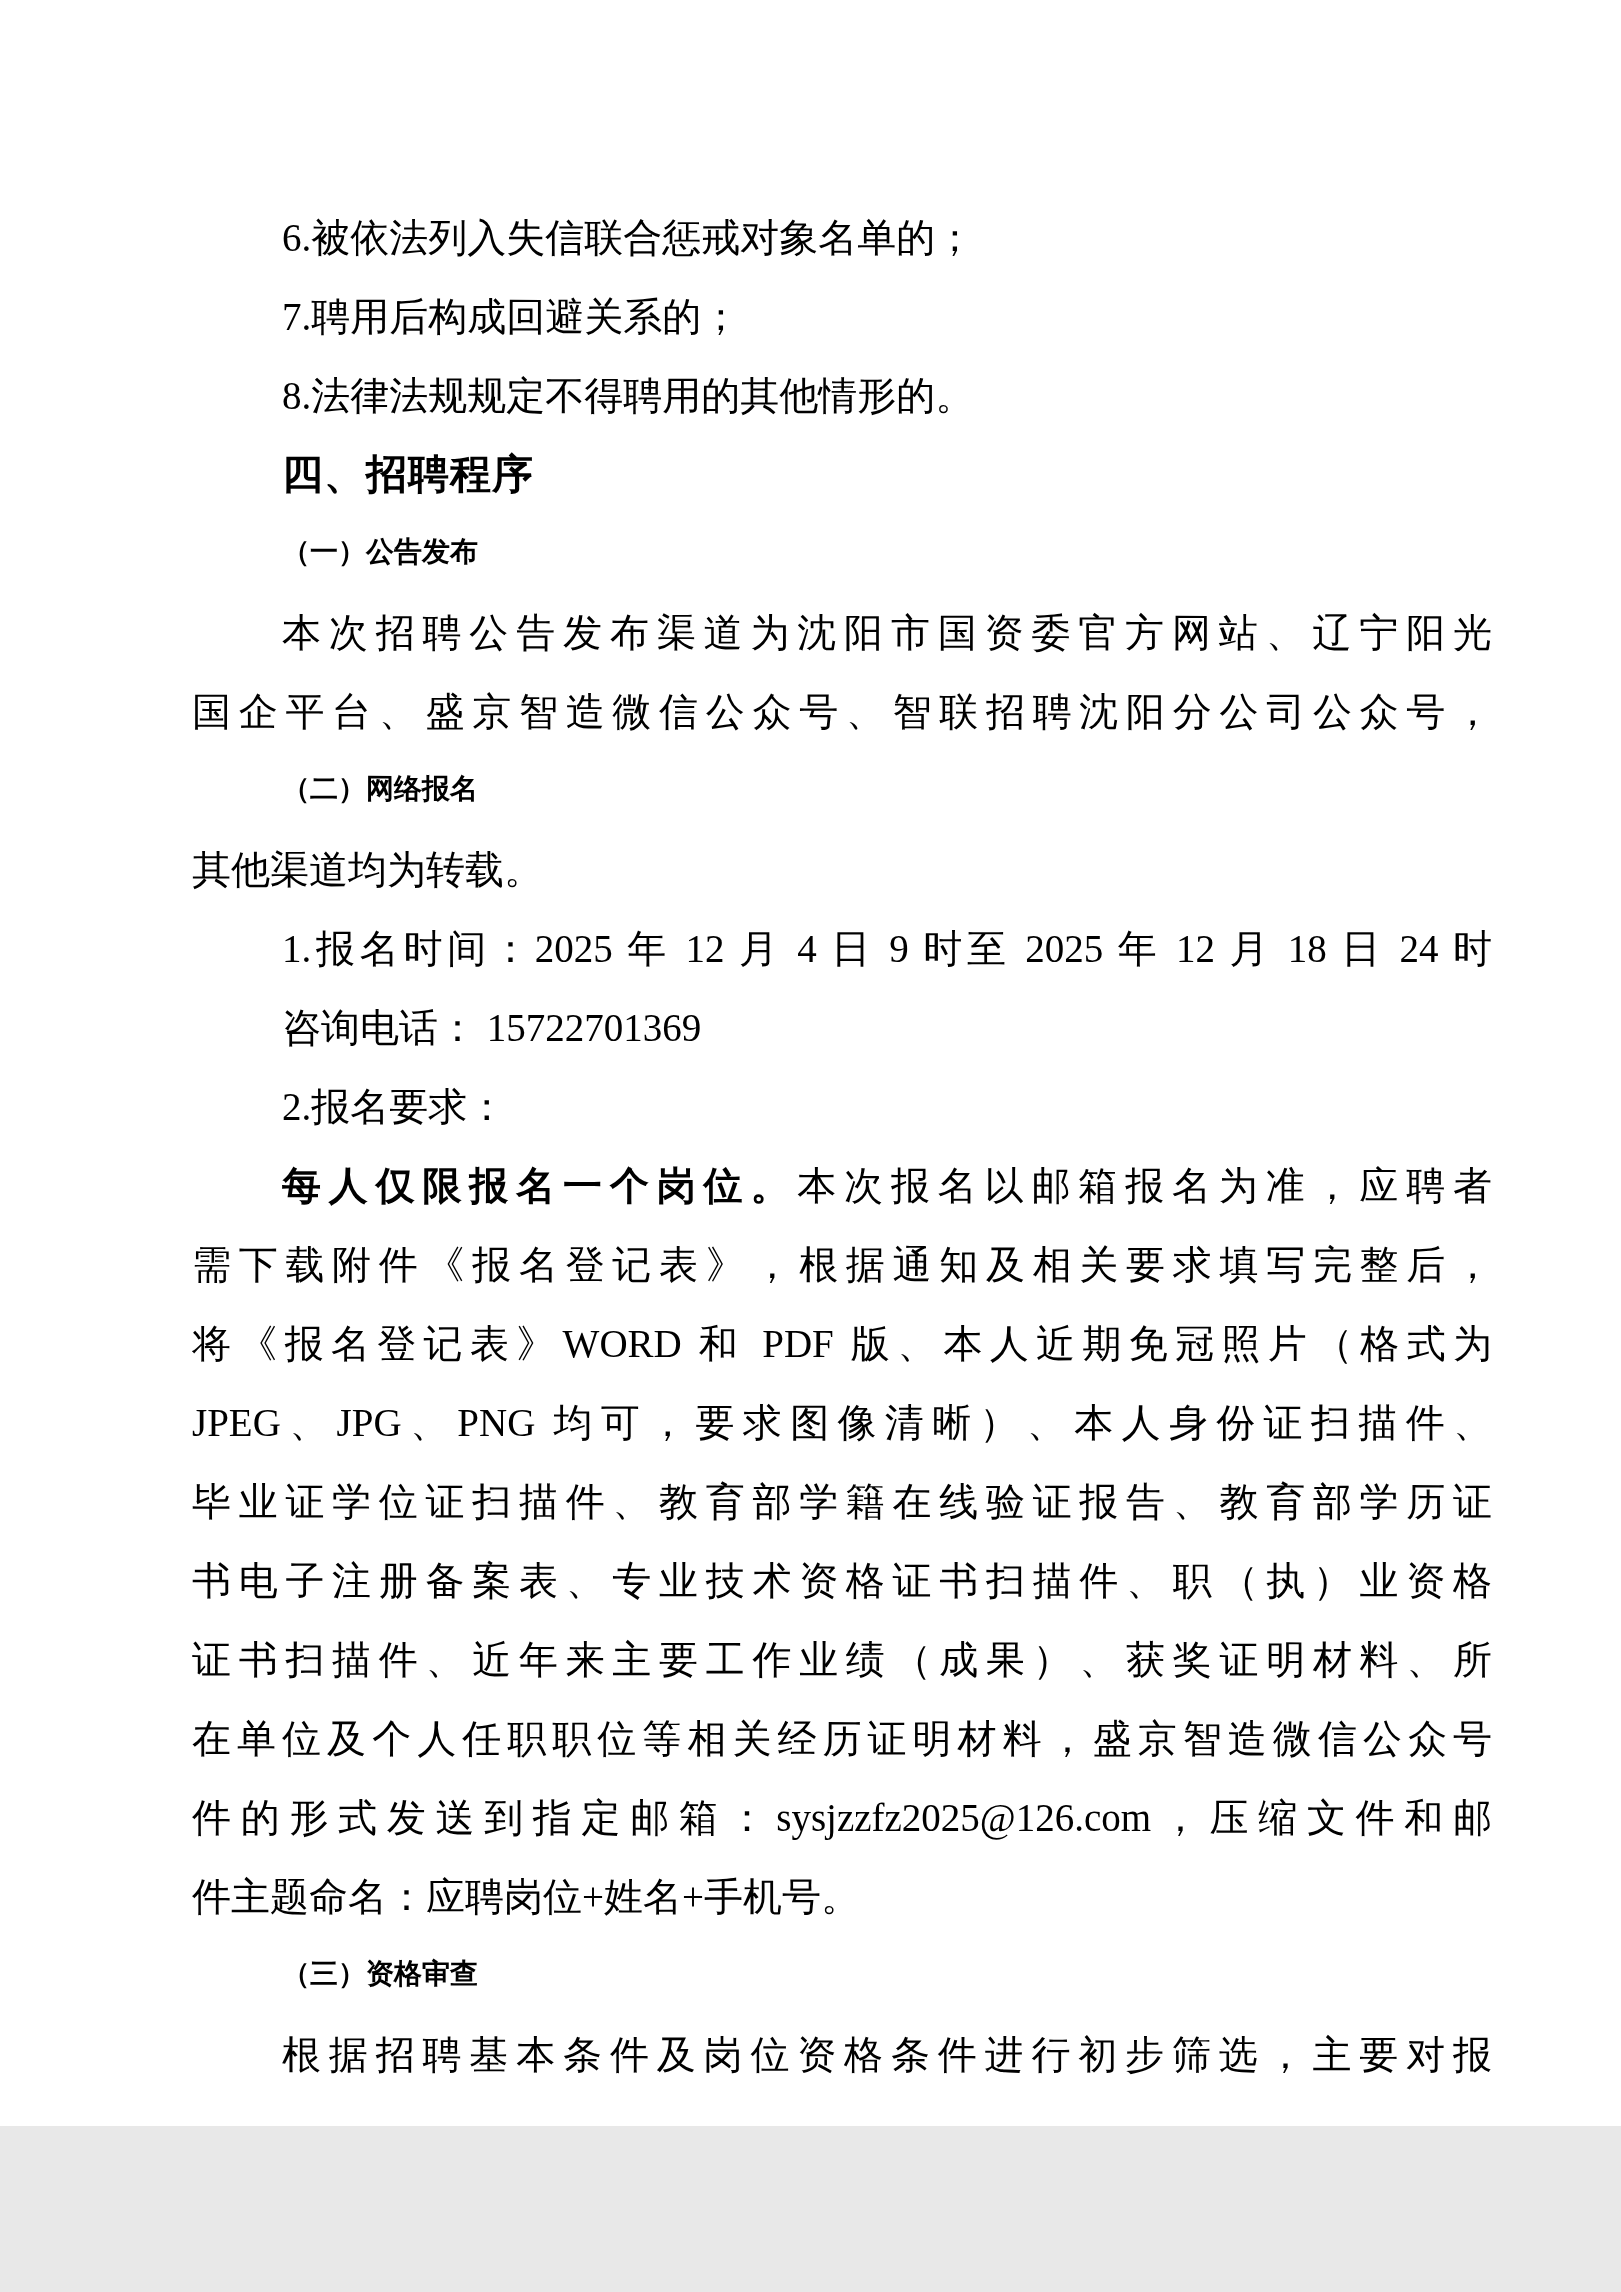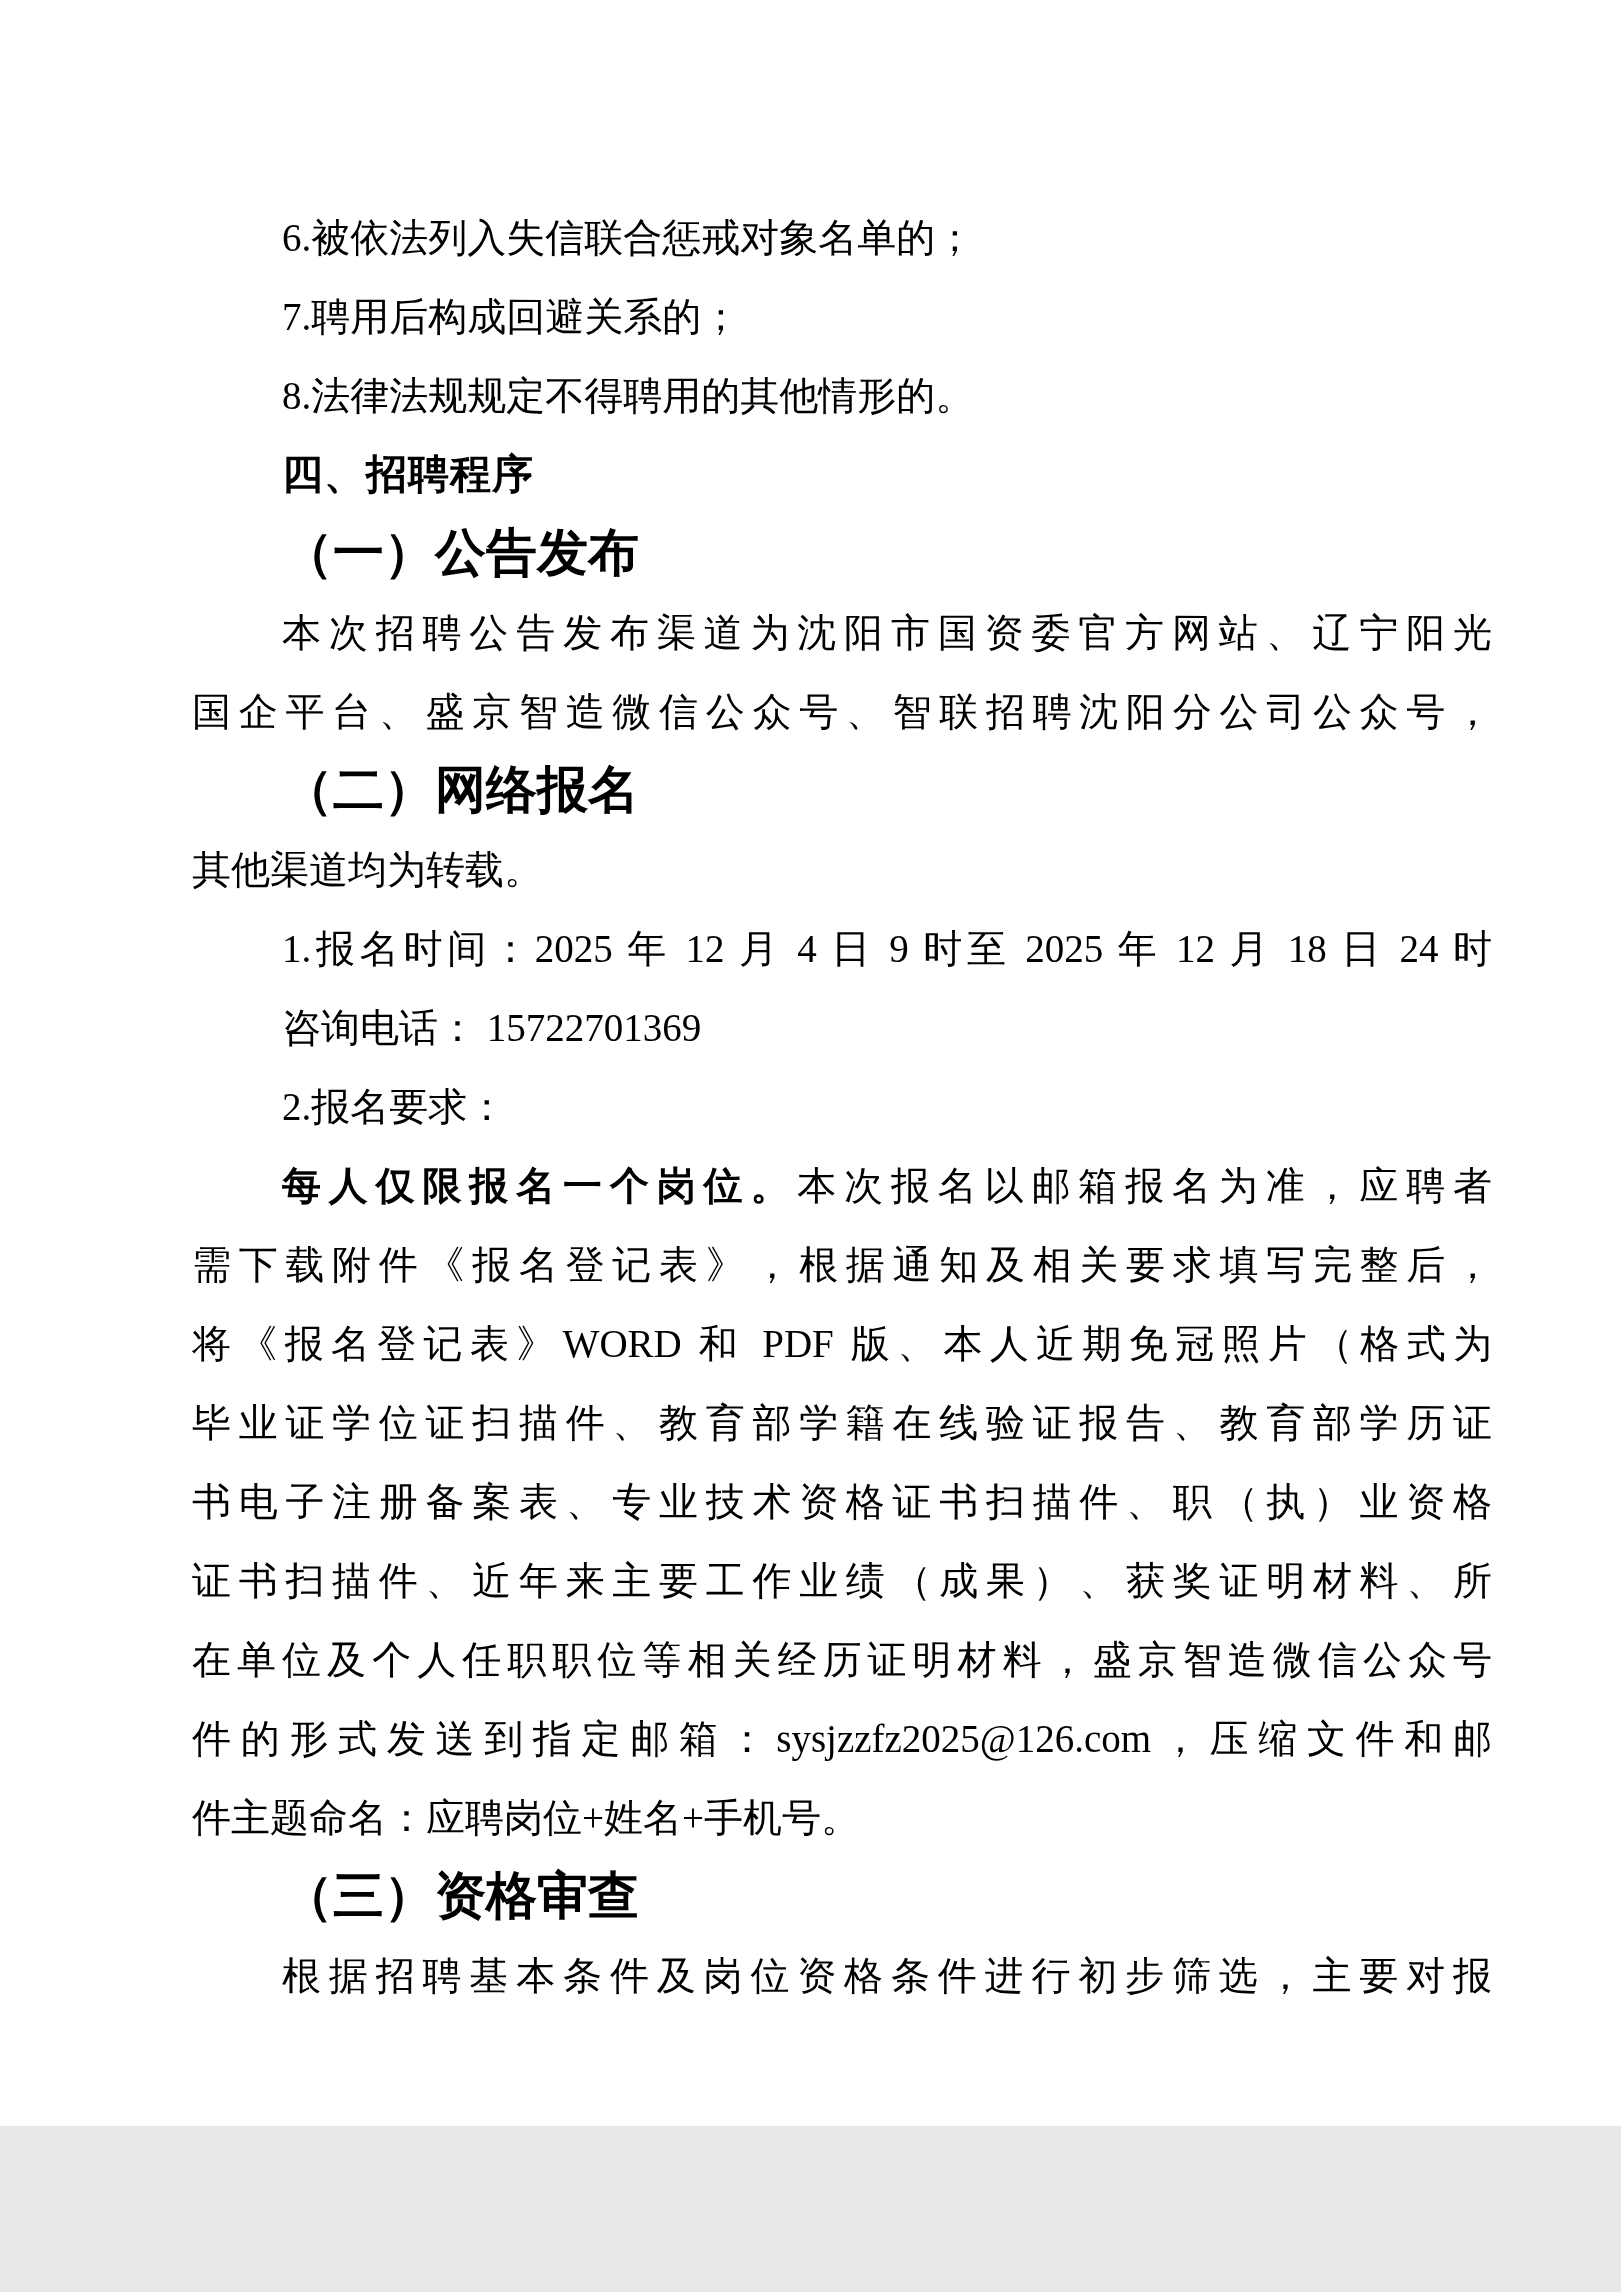--- a/index.html
+++ b/index.html
@@ -38,23 +38,23 @@
   .line.indent {
     padding-left: 90px;
   }
   .line.hei {
     font-family: "Liberation Sans", "DejaVu Sans", sans-serif;
     font-weight: 700;
     font-size: 41px;
     letter-spacing: 1px;
   }
   .line.kai {
-    font-family: Liberation Serif, serif;
+    font-family: Liberation Mono, monospace;
     font-weight: 700;
-    font-size: 51px;
+    font-size: 28px;
   }
   .seg { color: inherit; }
   .seg.b { font-weight: 700; }
   .page-number {
     position: absolute;
     top: 2125px;
     right: 171px;
     height: 49px;
     line-height: 49px;
     font-size: 33px;
@@ -76,20 +76,21 @@
       <div class="line body indent just"><span class="seg">本次招聘公告发布渠道为沈阳市国资委官方网站、辽宁阳光</span></div>
       <div class="line body just"><span class="seg">国企平台、盛京智造微信公众号、智联招聘沈阳分公司公众号，</span></div>
       <div class="line kai indent"><span class="seg b">（二）网络报名</span></div>
       <div class="line body"><span class="seg">其他渠道均为转载。</span></div>
       <div class="line body indent just"><span class="seg">1.报名时间：2025 年 12 月 4 日 9 时至 2025 年 12 月 18 日 24 时</span></div>
       <div class="line body indent"><span class="seg">咨询电话： 15722701369</span></div>
       <div class="line body indent"><span class="seg">2.报名要求：</span></div>
       <div class="line body indent just"><span class="seg b">每人仅限报名一个岗位。</span><span class="seg">本次报名以邮箱报名为准，应聘者</span></div>
       <div class="line body just"><span class="seg">需下载附件《报名登记表》，根据通知及相关要求填写完整后，</span></div>
       <div class="line body just"><span class="seg">将《报名登记表》WORD 和 PDF 版、本人近期免冠照片（格式为</span></div>
+      <div class="line body just"><span class="seg">JPEG、JPG、PNG 均可，要求图像清晰）、本人身份证扫描件、</span></div>
       <div class="line body just"><span class="seg">毕业证学位证扫描件、教育部学籍在线验证报告、教育部学历证</span></div>
       <div class="line body just"><span class="seg">书电子注册备案表、专业技术资格证书扫描件、职（执）业资格</span></div>
       <div class="line body just"><span class="seg">证书扫描件、近年来主要工作业绩（成果）、获奖证明材料、所</span></div>
       <div class="line body just"><span class="seg">在单位及个人任职职位等相关经历证明材料，盛京智造微信公众号</span></div>
       <div class="line body just"><span class="seg">件的形式发送到指定邮箱：sysjzzfz2025@126.com，压缩文件和邮</span></div>
       <div class="line body"><span class="seg">件主题命名：应聘岗位+姓名+手机号。</span></div>
       <div class="line kai indent"><span class="seg b">（三）资格审查</span></div>
       <div class="line body indent just"><span class="seg">根据招聘基本条件及岗位资格条件进行初步筛选，主要对报</span></div>
     </div>
   <div class="page-number">

